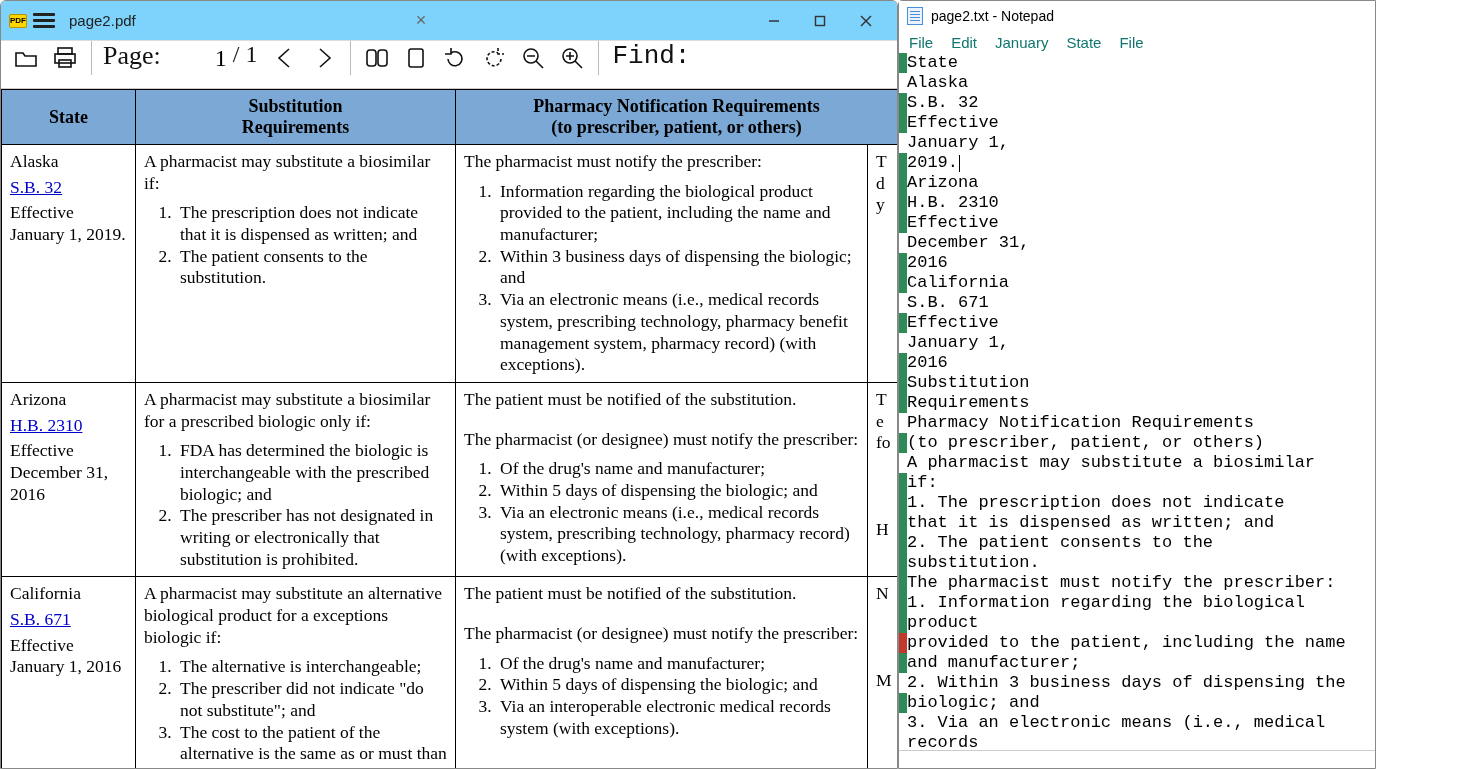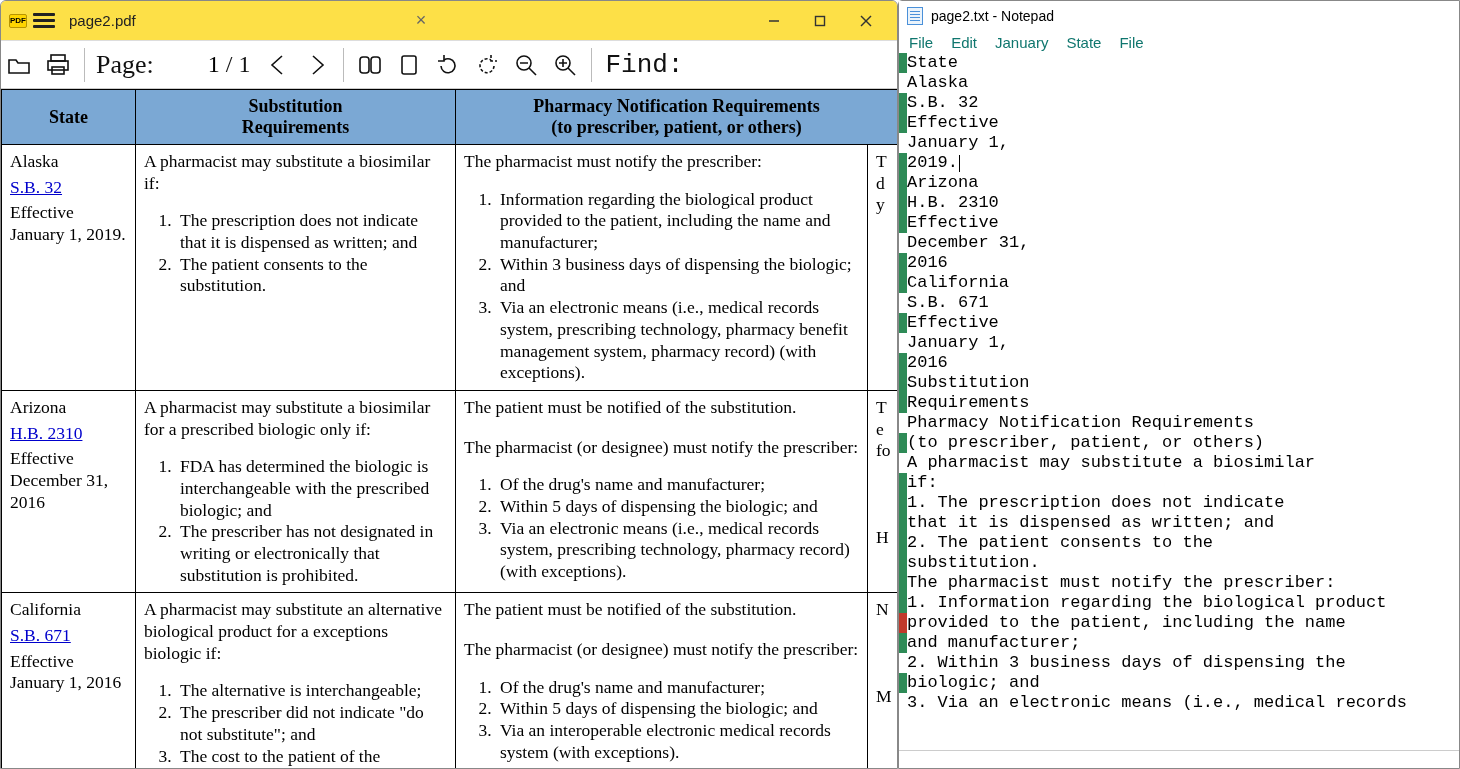--- a/index.html
+++ b/index.html
@@ -1,54 +1,54 @@
 <!DOCTYPE html>
 <html><head>
 <meta charset="utf-8">
 <style>
 * { margin:0; padding:0; box-sizing:border-box; }
 html,body { width:1460px; height:769px; overflow:hidden; font-family:"Segoe UI",Arial,sans-serif; background:#fff; }
 #desktop { position:relative; width:1460px; height:769px; }
 
 
 #pdfwin { position:absolute; left:0; top:0; width:898px; height:769px; background:#fff; border:1px solid #888; border-radius:6px 6px 0 0; overflow:hidden; }
-.pdf-titlebar { height:40px; display:flex; align-items:center; padding:0 8px; background:#fde047; border-bottom:1px solid #ddd; font-size:15px; color:#222; }
+.pdf-titlebar { height:40px; display:flex; align-items:center; padding:0 8px; background:#7dd3fc; border-bottom:1px solid #ddd; font-size:15px; color:#222; }
 .pdf-titlebar .tb-icon { width:18px; height:14px; background:#ffd500; border:1px solid #b89400; border-radius:2px; font-size:8px; font-weight:bold; display:flex; align-items:center; justify-content:center; color:#000; margin-right:6px;}
 .pdf-titlebar .tb-hamb { width:22px; cursor:pointer; margin-right:14px; }
 .pdf-titlebar .tb-hamb div{height:3px;background:#222;margin:3px 0;border-radius:1px;}
 .pdf-titlebar .tabname { flex:0 0 auto; color:#222;}
 .pdf-titlebar .tabclose { margin-left:280px; font-size:18px; color:#666; cursor:pointer;}
 .pdf-titlebar .spacer { flex:1; }
 .pdf-titlebar .winbtn { width:46px; height:40px; display:flex; align-items:center; justify-content:center; font-size:14px; color:#333; cursor:pointer;}
 .pdf-titlebar .winbtn.max svg, .pdf-titlebar .winbtn.min svg, .pdf-titlebar .winbtn.close svg{width:12px;height:12px;}
 
-.pdf-toolbar { height:48px; display:flex; align-items:center; padding:0 1px; font-size:24px; color:#111; border-bottom:1px solid #ccc; gap:5px; font-family:"Times New Roman",serif;}
+.pdf-toolbar { height:48px; display:flex; padding:0 8px; font-size:24px; color:#111; border-bottom:1px solid #ccc; gap:5px; font-family:"Times New Roman",serif;}
 .pdf-toolbar .tool { width:34px; height:34px; display:flex; align-items:center; justify-content:center; cursor:pointer;}
 .pdf-toolbar .sep { width:1px; height:34px; background:#bbb; margin:0 4px;}
 .pdf-toolbar .pagelbl { font-size:26px; margin:0 6px 0 2px;}
 .pdf-toolbar .pageinput { width:56px; height:34px; border:1px solid transparent; font-size:24px; text-align:right; font-family:inherit;}
 .pdf-toolbar .pagetotal{ font-size:24px; margin-right:6px;}
 .pdf-toolbar .findlbl { font-size:26px; margin-left:4px;font-family:Liberation Mono, monospace;}
 .pdf-toolbar .findinput { width:140px; height:34px; border:1px solid transparent; font-size:20px;}
 .pdf-toolbar svg{width:26px;height:26px;stroke:#111;stroke-width:1.6;fill:none;}
 
 .pdf-page { position:absolute; left:0; top:88px; right:0; bottom:0; overflow:hidden; background:#fff;}
 .docwrap { width:100%; }
 table.doc { border-collapse:collapse; width:100%; font-family:"Times New Roman",serif; font-size:17.5px; color:#000; table-layout:fixed;}
 table.doc col.c1{width:134px;} table.doc col.c2{width:320px;} table.doc col.c3{width:412px;} table.doc col.c4{width:30px;}
 table.doc th { background:#7ba8d4; border:1px solid #000; padding:6px 4px; font-weight:bold; text-align:center; font-size:18px;}
 table.doc td { border:1px solid #000; padding:6px 8px; vertical-align:top; line-height:1.24;}
 table.doc td.cut { border-right:none; padding-right:0; overflow:hidden; white-space:pre; }
 a.bill { color:#0000cc; text-decoration:underline;}
-ol.numlist { list-style:decimal; padding-left:32px; margin-top:16px;}
+ol.numlist { list-style:decimal; padding-left:32px; margin-top:8px;}
 ol.numlist li{ padding-left:4px; margin-bottom:0px;}
 .cellblock { margin-bottom:4px;}
 
 
-#npwin { position:absolute; left:898px; top:0; width:562px; height:769px; background:#fff; border:1px solid #888; border-top-left-radius:4px;}
+#npwin { position:absolute; left:898px; top:0; width:478px; height:769px; background:#fff; border:1px solid #888; border-top-left-radius:4px;}
 .np-titlebar { height:30px; background:#fff; display:flex; align-items:center; padding:0 8px; font-size:14px; color:#000;}
 .np-titlebar .np-icon{ width:16px;height:18px;border:1px solid #4a90d9;background:#eaf3fb;margin-right:8px;position:relative;}
 .np-titlebar .np-icon:before{content:"";position:absolute;left:2px;right:2px;top:3px;height:1px;background:#4a90d9;box-shadow:0 3px 0 #4a90d9,0 6px 0 #4a90d9,0 9px 0 #4a90d9;}
 .np-menu { height:22px; display:flex; gap:18px; padding:0 10px; font-size:15px; color:#0f766e; align-items:center;}
 .np-menu span{cursor:default;}
 .np-body { position:absolute; left:0; top:52px; right:0; bottom:18px; padding:0 4px 0 0; font-family:Consolas,"Courier New",monospace; font-size:17px; line-height:20px; white-space:pre-wrap; overflow:hidden; color:#000;}
 .np-body .line{display:flex;}
 .np-body .mark{width:8px;flex:0 0 8px;}
 .np-body .mark.g{background:#2e8b57;} .np-body .mark.r{background:#c0392b;}
 .np-body .txt{flex:1;padding-left:0px;}

